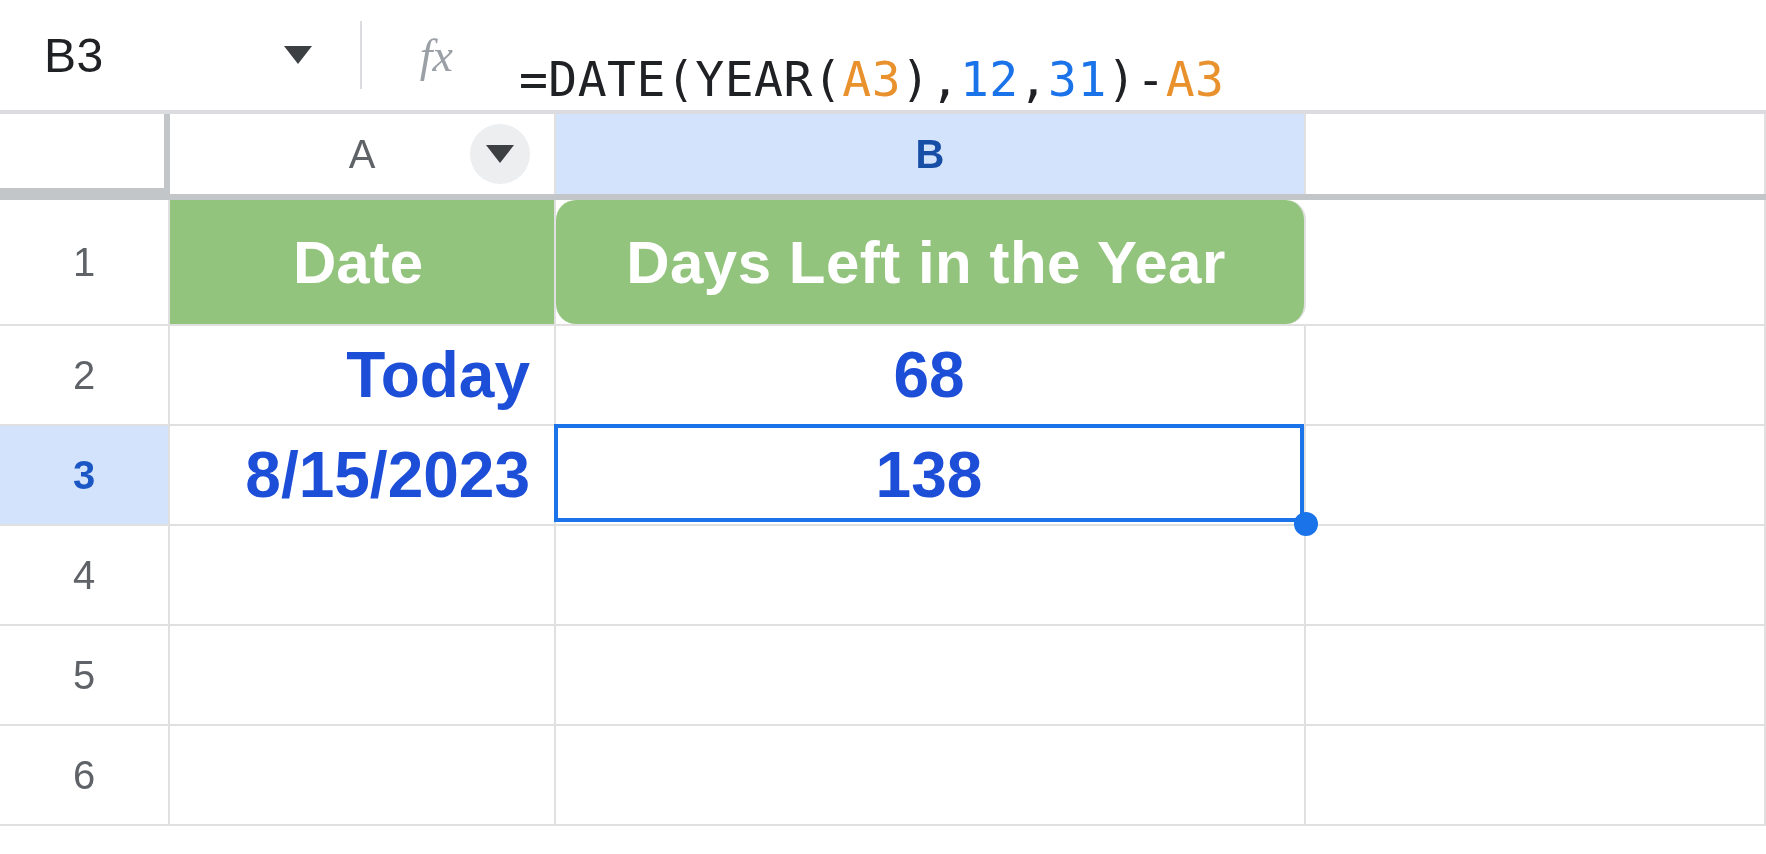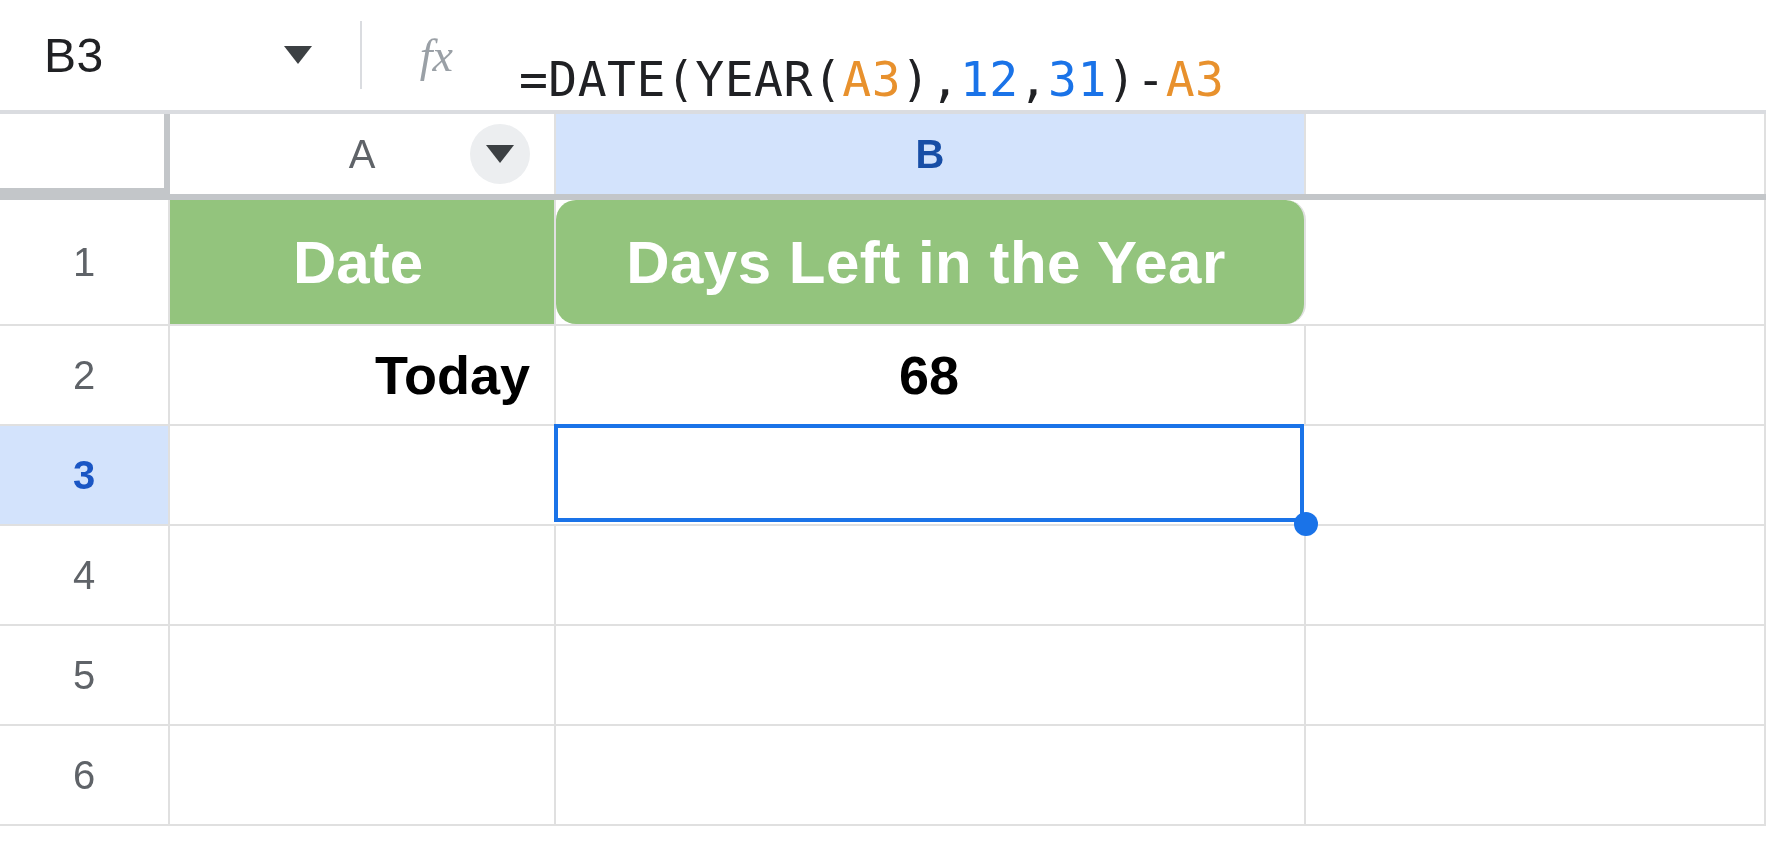--- a/index.html
+++ b/index.html
@@ -151,23 +151,23 @@
     font-weight: 700;
     font-size: 60px;
     justify-content: center;
     text-align: center;
     padding-left: 16px;
   }
   .hdr-cell.col-a { justify-content: center; }
   .hdr-cell.col-b { justify-content: center; letter-spacing: 0.5px; border-radius: 20px; }
 
   .val-cell {
-    font-size: 54px;
-    font-weight: 700;
-    color: #000000;
+    font-size: 64px;
+    font-weight: 700;
+    color: #1d4ed8;
   }
   .val-cell.col-a { justify-content: flex-end; }
   .val-cell.col-b { justify-content: center; padding-left: 22px; }
 
   
   .active-outline {
     position: absolute;
     border: 4px solid #1a73e8;
     pointer-events: none;
     z-index: 50;
@@ -233,20 +233,26 @@
     <div class="cell col-b val-cell">
         <span>68</span>
       </div>
     <div class="cell col-c"></div>
   </div>
 
   <div class="row data-row">
     <div class="row-header selected">
         <span>3</span>
       </div>
+    <div class="cell col-a val-cell">
+        <span>8/15/2023</span>
+      </div>
+    <div class="cell col-b val-cell" id="cell-B3">
+        <span>138</span>
+      </div>
     <div class="cell col-c"></div>
   </div>
 
   <div class="row data-row">
     <div class="row-header">
         <span>4</span>
       </div>
     <div class="cell col-a"></div>
     <div class="cell col-b"></div>
     <div class="cell col-c"></div>

